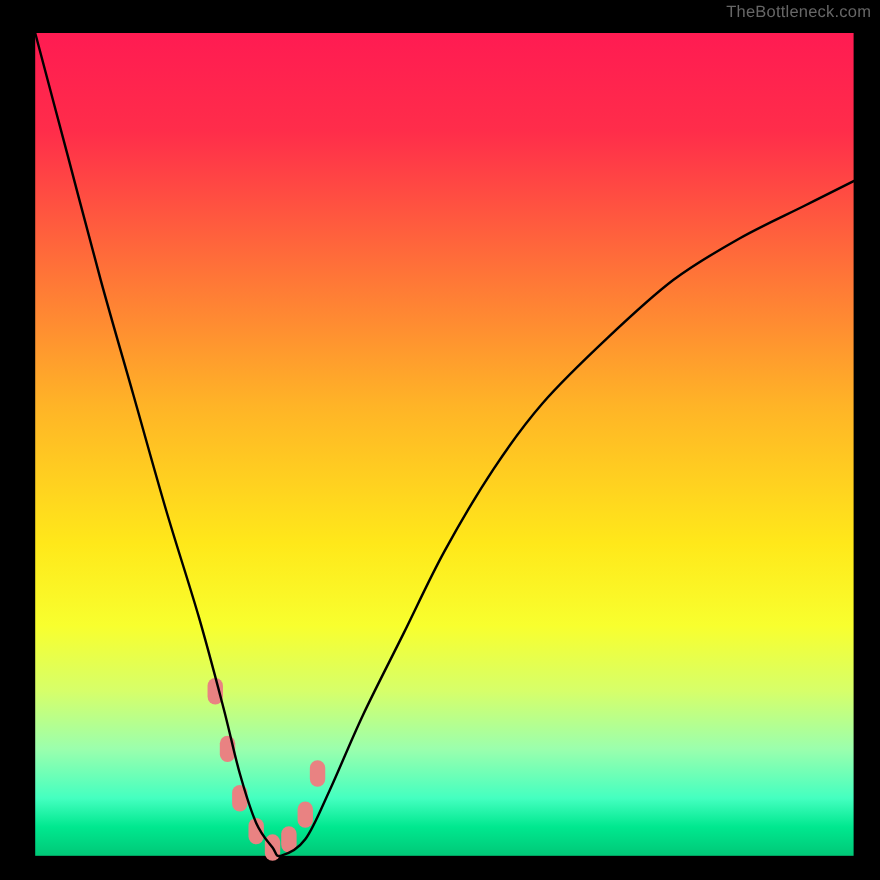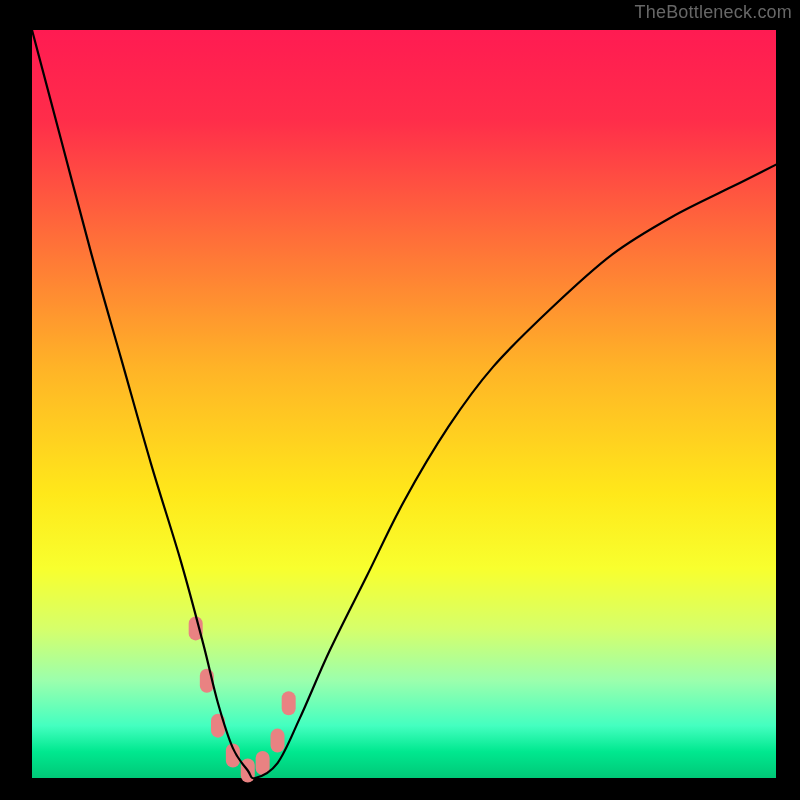--- a/index.html
+++ b/index.html
@@ -16,21 +16,21 @@
     top: 0;
     left: 0;
     width: 800px;
     height: 800px;
   }
   .watermark {
     position: absolute;
     top: 2px;
     right: 8px;
     color: #676767;
-    font-size: 18px;
+    font-size: 15px;
     font-weight: 400;
     letter-spacing: 0.2px;
   }
   svg {
     display: block;
   }
 </style>
 </head>
 <body>
 

